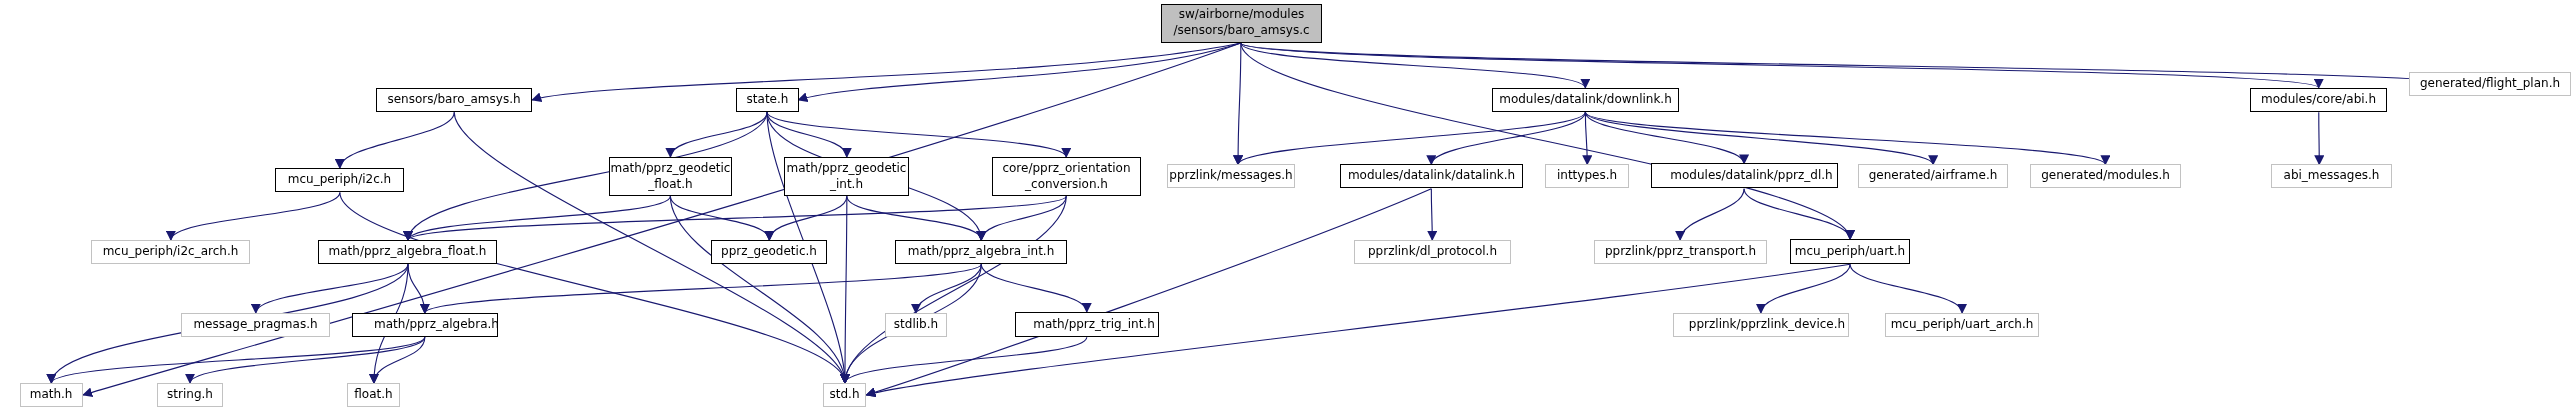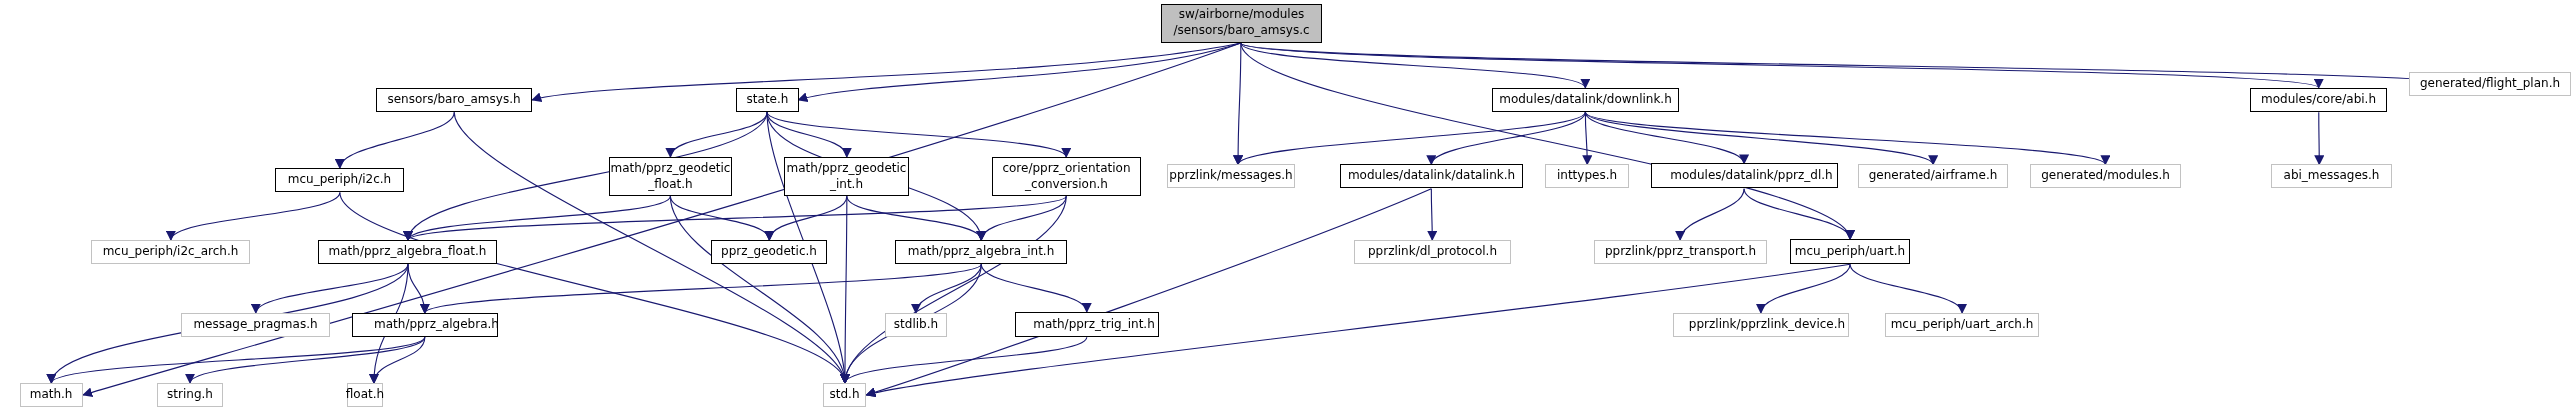--- a/index.html
+++ b/index.html
@@ -106,16 +106,16 @@
     <div class="node ext" style="left: 1594px; top: 240px; width: 173px; height: 24px;">pprzlink/pprz_transport.h</div>
     <div class="node doc" style="left: 1790px; top: 239px; width: 120px; height: 25px;">mcu_periph/uart.h</div>
     <div class="node ext" style="left: 181px; top: 313px; width: 149px; height: 24px;">message_pragmas.h</div>
     <div class="node doc" style="left: 352px; top: 313px; width: 146px; height: 24px; padding-left: 23px;">math/pprz_algebra.h</div>
     <div class="node ext" style="left: 885px; top: 313px; width: 62px; height: 24px;">stdlib.h</div>
     <div class="node doc bold" style="left: 1015px; top: 312px; width: 144px; height: 25px;">math/pprz_trig_int.h</div>
     <div class="node ext" style="left: 1673px; top: 313px; width: 176px; height: 24px; padding-left: 12px;">pprzlink/pprzlink_device.h</div>
     <div class="node ext" style="left: 1885px; top: 313px; width: 154px; height: 24px;">mcu_periph/uart_arch.h</div>
     <div class="node ext" style="left: 19.6px; top: 383px; width: 63px; height: 24px;">math.h</div>
     <div class="node ext" style="left: 157px; top: 383px; width: 66px; height: 24px;">string.h</div>
-    <div class="node ext" style="left: 347px; top: 383px; width: 36px; height: 24px;">float.h</div>
+    <div class="node ext" style="left: 347px; top: 383px; width: 53px; height: 24px;">float.h</div>
     <div class="node ext" style="left: 823px; top: 383px; width: 43px; height: 24px;">std.h</div>
   </div>
 
 
 </body></html>

